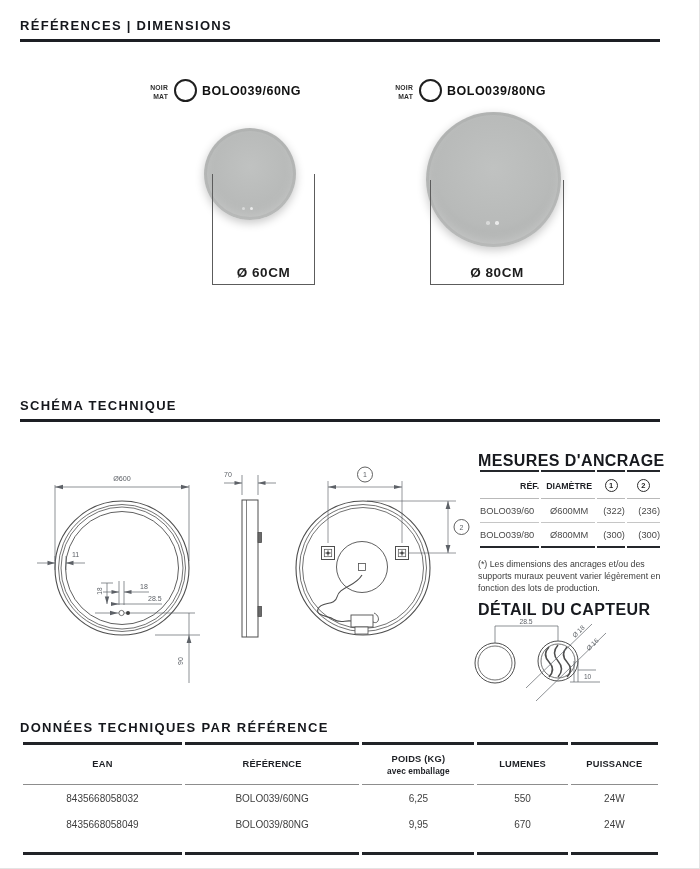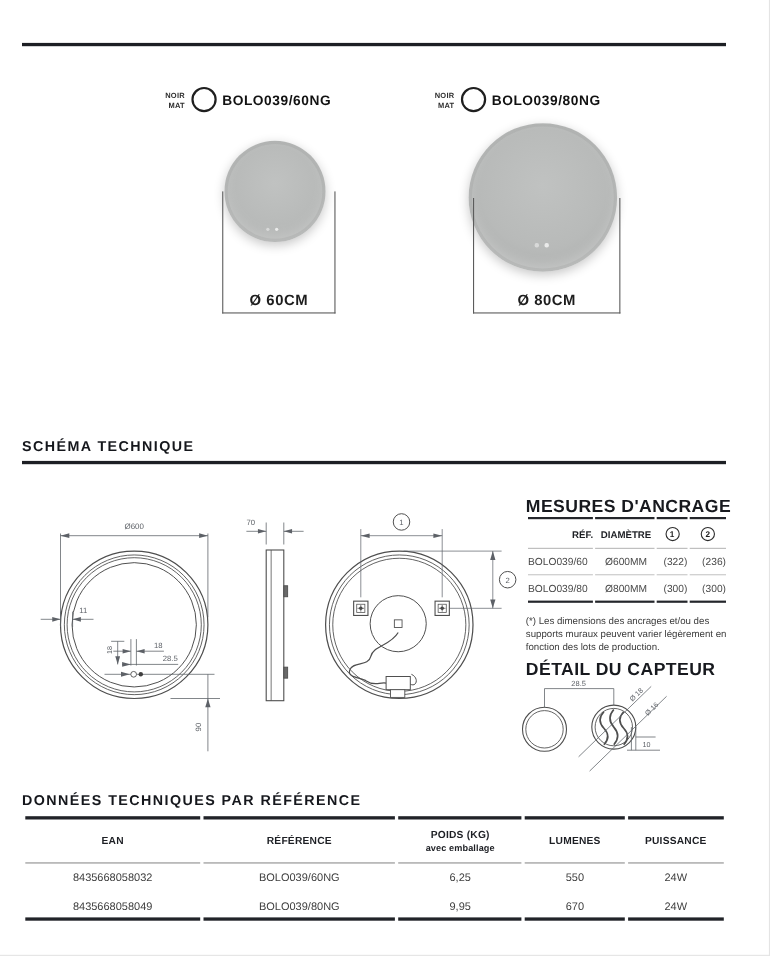--- a/index.html
+++ b/index.html
@@ -66,46 +66,47 @@
 
   
   .tech-table { position:absolute; left:20px; top:742px; width:641px; border-collapse:separate; border-spacing:3px 0; }
   .tech-table th {
     border-top:3px solid #212328; border-bottom:1px solid #8d8d8d;
     font-size:9.3px; font-weight:bold; color:#1d1f24; letter-spacing:.2px;
     padding:9px 0 8px; text-align:center; vertical-align:middle; line-height:1.25;
   }
   .tech-table th .sub { display:block; font-size:8.3px; font-weight:bold; letter-spacing:.1px; }
   .tech-table td { font-size:10px; color:#3e3e3e; text-align:center; padding:8px 0 7px; }
-  .tech-table tr.last td { border-bottom:3px solid #212328; padding-bottom:4px; }
+  .tech-table tr.last td { border-bottom:3px solid #212328; padding-bottom:22px; }
 
   svg text { font-family:"Liberation Sans",sans-serif; fill:#5d6167; }
 </style>
 </head>
 <body>
 
 <div class="page">
 
+  <div class="section-heading" style="left:20px; top:18px;">RÉFÉRENCES | DIMENSIONS</div>
   <div class="rule" style="top:39px;"></div>
 
   <div class="finish-label" style="left:144px; top:84px;">NOIR
 MAT</div>
   <div class="swatch" style="left:174px; top:79px;"></div>
   <div class="ref-code" style="left:202px; top:84px;">BOLO039/60NG</div>
 
   <div class="finish-label" style="left:389px; top:84px;">NOIR
 MAT</div>
   <div class="swatch" style="left:419px; top:79px;"></div>
   <div class="ref-code" style="left:447px; top:84px;">BOLO039/80NG</div>
 
   <div class="mirror" style="left:204px; top:128px; width:92px; height:92px;">
     <div class="sensor-dot" style="left:38px; top:79px; width:3px; height:3px; background:rgba(255,255,255,0.45);"></div>
     <div class="sensor-dot" style="left:46px; top:79px; width:3px; height:3px; background:rgba(255,255,255,0.7);"></div>
   </div>
-  <div class="dim-bracket" style="left:202px; top:174px; width:101px; height:110px;">
+  <div class="dim-bracket" style="left:212px; top:174px; width:101px; height:110px;">
     <div class="dim-label">Ø 60CM</div>
   </div>
 
   <div class="mirror" style="left:426px; top:112px; width:135px; height:135px;">
     <div class="sensor-dot" style="left:60px; top:109px; width:3.5px; height:3.5px; background:rgba(255,255,255,0.45);"></div>
     <div class="sensor-dot" style="left:69px; top:109px; width:3.5px; height:3.5px; background:rgba(255,255,255,0.7);"></div>
   </div>
   <div class="dim-bracket" style="left:430px; top:180px; width:132px; height:104px;">
     <div class="dim-label">Ø 80CM</div>
   </div>

